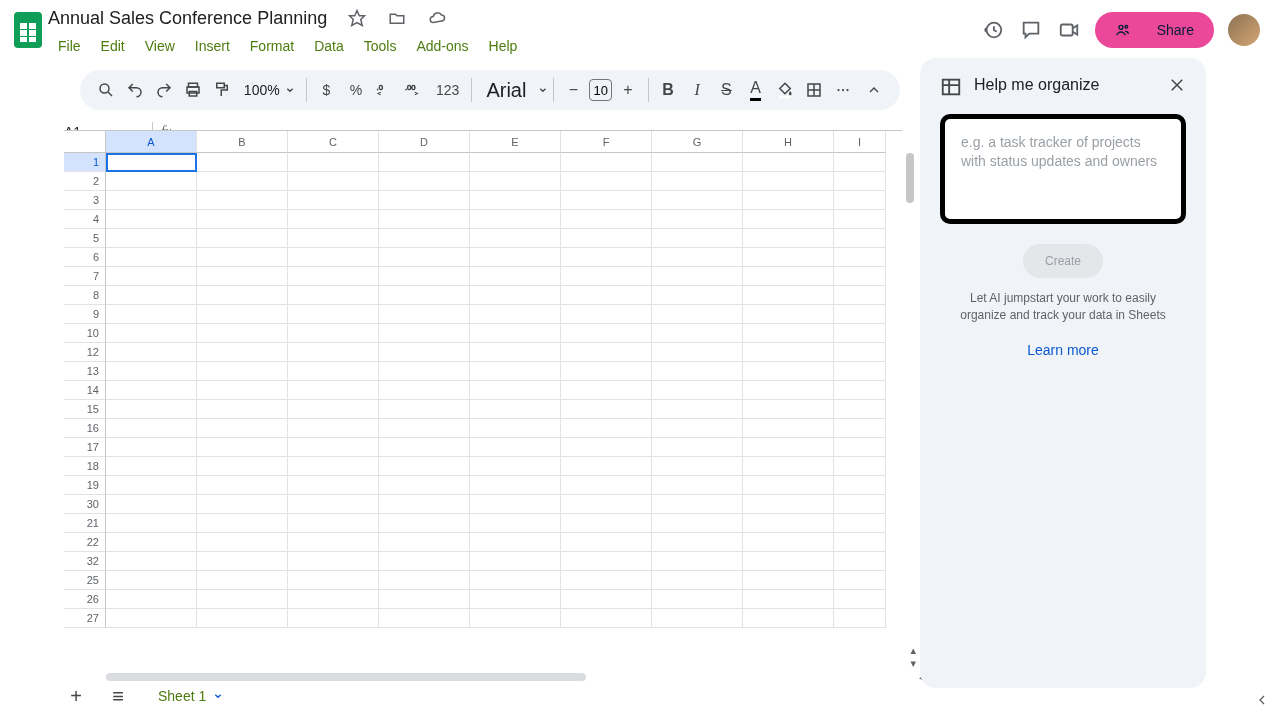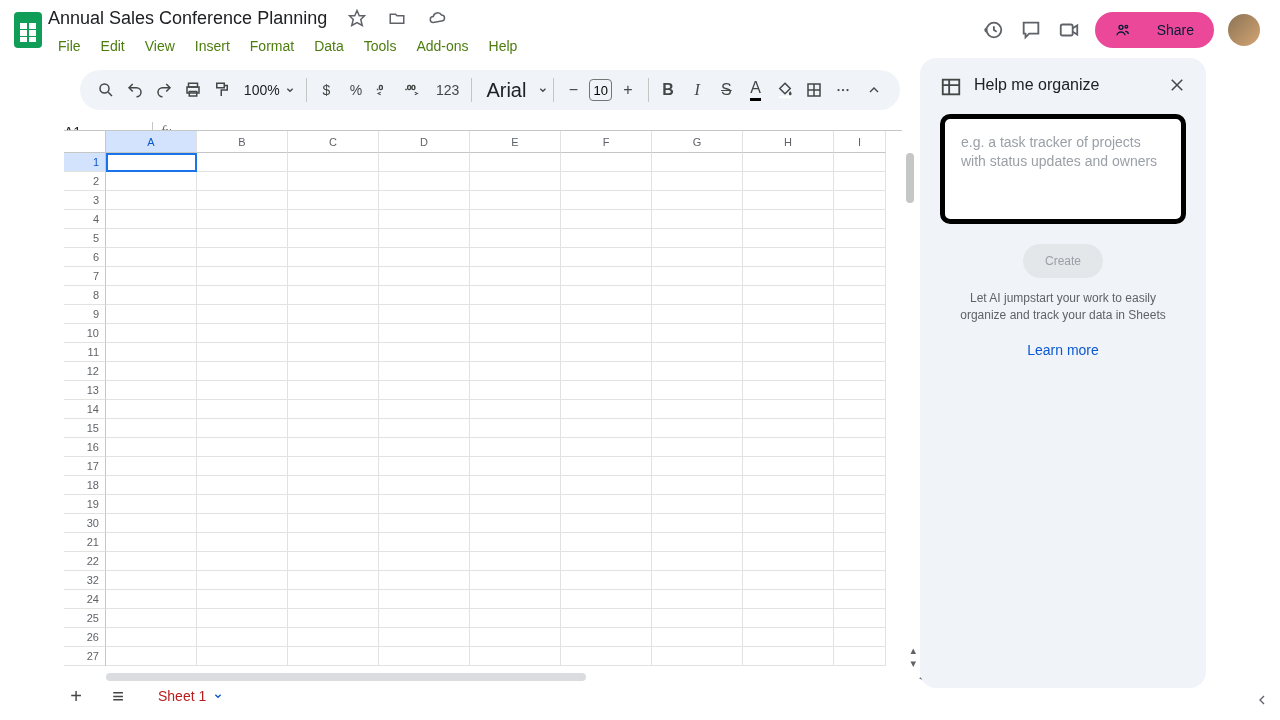--- a/index.html
+++ b/index.html
@@ -71,21 +71,21 @@
 .sp-title { font-size: 16px; color: #202124; flex: 1; }
 .sp-close { color: #444746; }
 .sp-input { margin-top: 16px; background: #fff; border: 5px solid #000000; border-radius: 10px; height: 110px; padding: 14px 16px; font-size: 14px; color: #9aa0a6; line-height: 1.35; }
 .sp-create { display: block; margin: 20px auto 0; background: #e4e7ea; color: #9aa0a6; font-size: 12px; padding: 10px 22px; border-radius: 20px; text-align: center; width: fit-content;}
 .sp-desc { margin-top: 12px; text-align: center; font-size: 12px; color: #5f6368; line-height: 1.4; padding: 0 8px;}
 .sp-link { margin-top: 18px; text-align: center; font-size: 14px; color: #0b57d0; }
 
 
 .bottombar { position: absolute; left: 64px; bottom: 4px; height: 40px; display: flex; align-items: center; gap: 18px; }
 .bicon { color: #444746; font-size: 20px; width: 24px; text-align: center;}
-.sheet-tab { display: flex; align-items: center; gap: 8px; color: #b91c1c; font-weight: 500; font-size: 14px; padding: 6px 10px; border-radius: 6px; }
+.sheet-tab { display: flex; align-items: center; gap: 8px; color: #4d7c0f; font-weight: 500; font-size: 14px; padding: 6px 10px; border-radius: 6px; }
 
 .sidebar-collapse { position: absolute; right: 10px; bottom: 12px; color: #5f6368; }
 
 svg { display: block; }
 </style>
 </head>
 <body>
 
 <div class="header">
   <div class="app-icon">
@@ -385,32 +385,20 @@
         <div class="cell"></div>
         <div class="cell"></div>
         <div class="cell"></div>
         <div class="cell"></div>
         <div class="cell"></div>
         <div class="cell"></div>
         <div class="cell"></div>
         <div class="cell"></div>
       </div>
       <div class="row">
-        <div class="row-h">11</div>
-        <div class="cell"></div>
-        <div class="cell"></div>
-        <div class="cell"></div>
-        <div class="cell"></div>
-        <div class="cell"></div>
-        <div class="cell"></div>
-        <div class="cell"></div>
-        <div class="cell"></div>
-        <div class="cell"></div>
-      </div>
-      <div class="row">
         <div class="row-h">12</div>
         <div class="cell"></div>
         <div class="cell"></div>
         <div class="cell"></div>
         <div class="cell"></div>
         <div class="cell"></div>
         <div class="cell"></div>
         <div class="cell"></div>
         <div class="cell"></div>
         <div class="cell"></div>
@@ -530,32 +518,20 @@
         <div class="cell"></div>
         <div class="cell"></div>
         <div class="cell"></div>
         <div class="cell"></div>
         <div class="cell"></div>
         <div class="cell"></div>
         <div class="cell"></div>
       </div>
       <div class="row">
         <div class="row-h">32</div>
-        <div class="cell"></div>
-        <div class="cell"></div>
-        <div class="cell"></div>
-        <div class="cell"></div>
-        <div class="cell"></div>
-        <div class="cell"></div>
-        <div class="cell"></div>
-        <div class="cell"></div>
-        <div class="cell"></div>
-      </div>
-      <div class="row">
-        <div class="row-h">24</div>
         <div class="cell"></div>
         <div class="cell"></div>
         <div class="cell"></div>
         <div class="cell"></div>
         <div class="cell"></div>
         <div class="cell"></div>
         <div class="cell"></div>
         <div class="cell"></div>
         <div class="cell"></div>
       </div>

